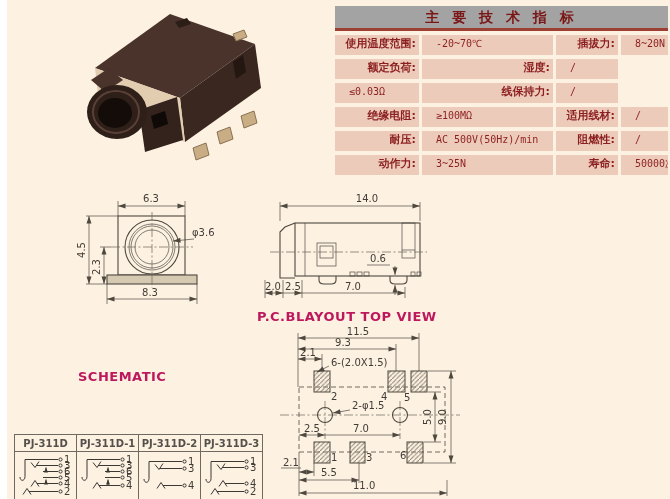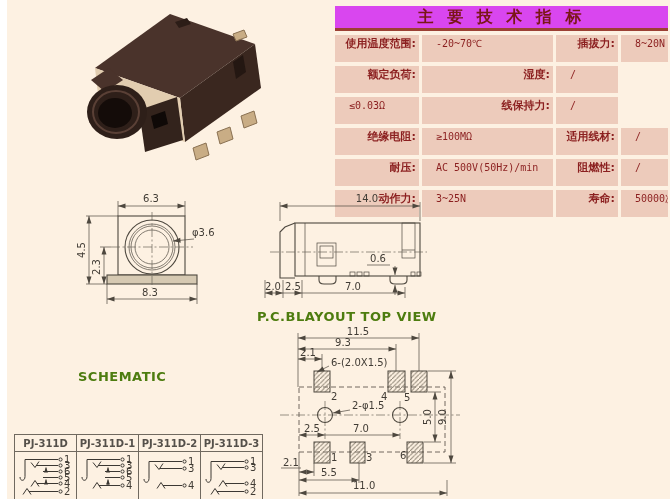--- a/index.html
+++ b/index.html
@@ -2,38 +2,38 @@
 <html><head>
 <meta charset="utf-8">
 <style>
   html,body{margin:0;padding:0;}
   body{width:670px;height:499px;background:#ffffff;font-family:"DejaVu Sans",sans-serif;}
   #canvas{position:relative;width:670px;height:499px;background:#fdf1e2;overflow:hidden;}
   #left-strip{position:absolute;left:0;top:0;width:7px;height:499px;background:#ffffff;}
 
   
   .spec{position:absolute;left:335px;top:6px;width:333px;}
-  .spec-header{height:22px;line-height:22px;background:#d946ef;color:#7a1616;
-    font-weight:bold;font-size:16px;text-align:center;letter-spacing:4px;
+  .spec-header{height:22px;line-height:22px;background:#a3a3a3;color:#7a1616;
+    font-weight:bold;font-size:14px;text-align:center;letter-spacing:4px;
     border-bottom:3px solid #9c4034;}
   .spec-row{display:grid;grid-template-columns:84px 131px 62px 1fr;column-gap:3px;
-    margin-top:4px;height:27px;}
+    margin-top:4px;height:20px;}
   .spec-cell{background:#edcbbb;color:#8b1f1f;font-size:11px;line-height:18px;
     white-space:nowrap;overflow:hidden;}
   .lab{text-align:right;padding-right:3px;font-weight:bold;}
   .val{text-align:left;padding-left:14px;font-family:"DejaVu Sans Mono",monospace;font-size:10px;}
 
   
   svg text{font-family:"DejaVu Sans",sans-serif;font-size:10px;fill:#413c35;}
   .ol{stroke:#4e483f;stroke-width:1.1;fill:none;}
   .thin{stroke:#4e483f;stroke-width:0.7;fill:none;}
   .cl{stroke:#6a645a;stroke-width:0.7;fill:none;stroke-dasharray:9 2.5 2 2.5;}
   .dash{stroke:#4e483f;stroke-width:0.8;fill:none;stroke-dasharray:5 3;}
   .pad{fill:url(#hatch);stroke:#4e483f;stroke-width:1;}
-  .drawing-title{position:absolute;color:#4d7c0f;font-size:13px;font-weight:bold;
+  .drawing-title{position:absolute;color:#be185d;font-size:13px;font-weight:bold;
     letter-spacing:0.5px;white-space:nowrap;}
 
   
   .sch-table{position:absolute;left:14px;top:386px;border-collapse:collapse;margin-top:48px;}
   .sch-table td{border:1px solid #70695f;padding:0;}
   .sch-head{width:61px;height:16px;text-align:center;font-size:10px;font-weight:bold;
     color:#55504a;background:#fdf1e2;}
   .sch-cell{width:61px;height:53px;background:#fdf1e2;}
 </style>
 </head>

